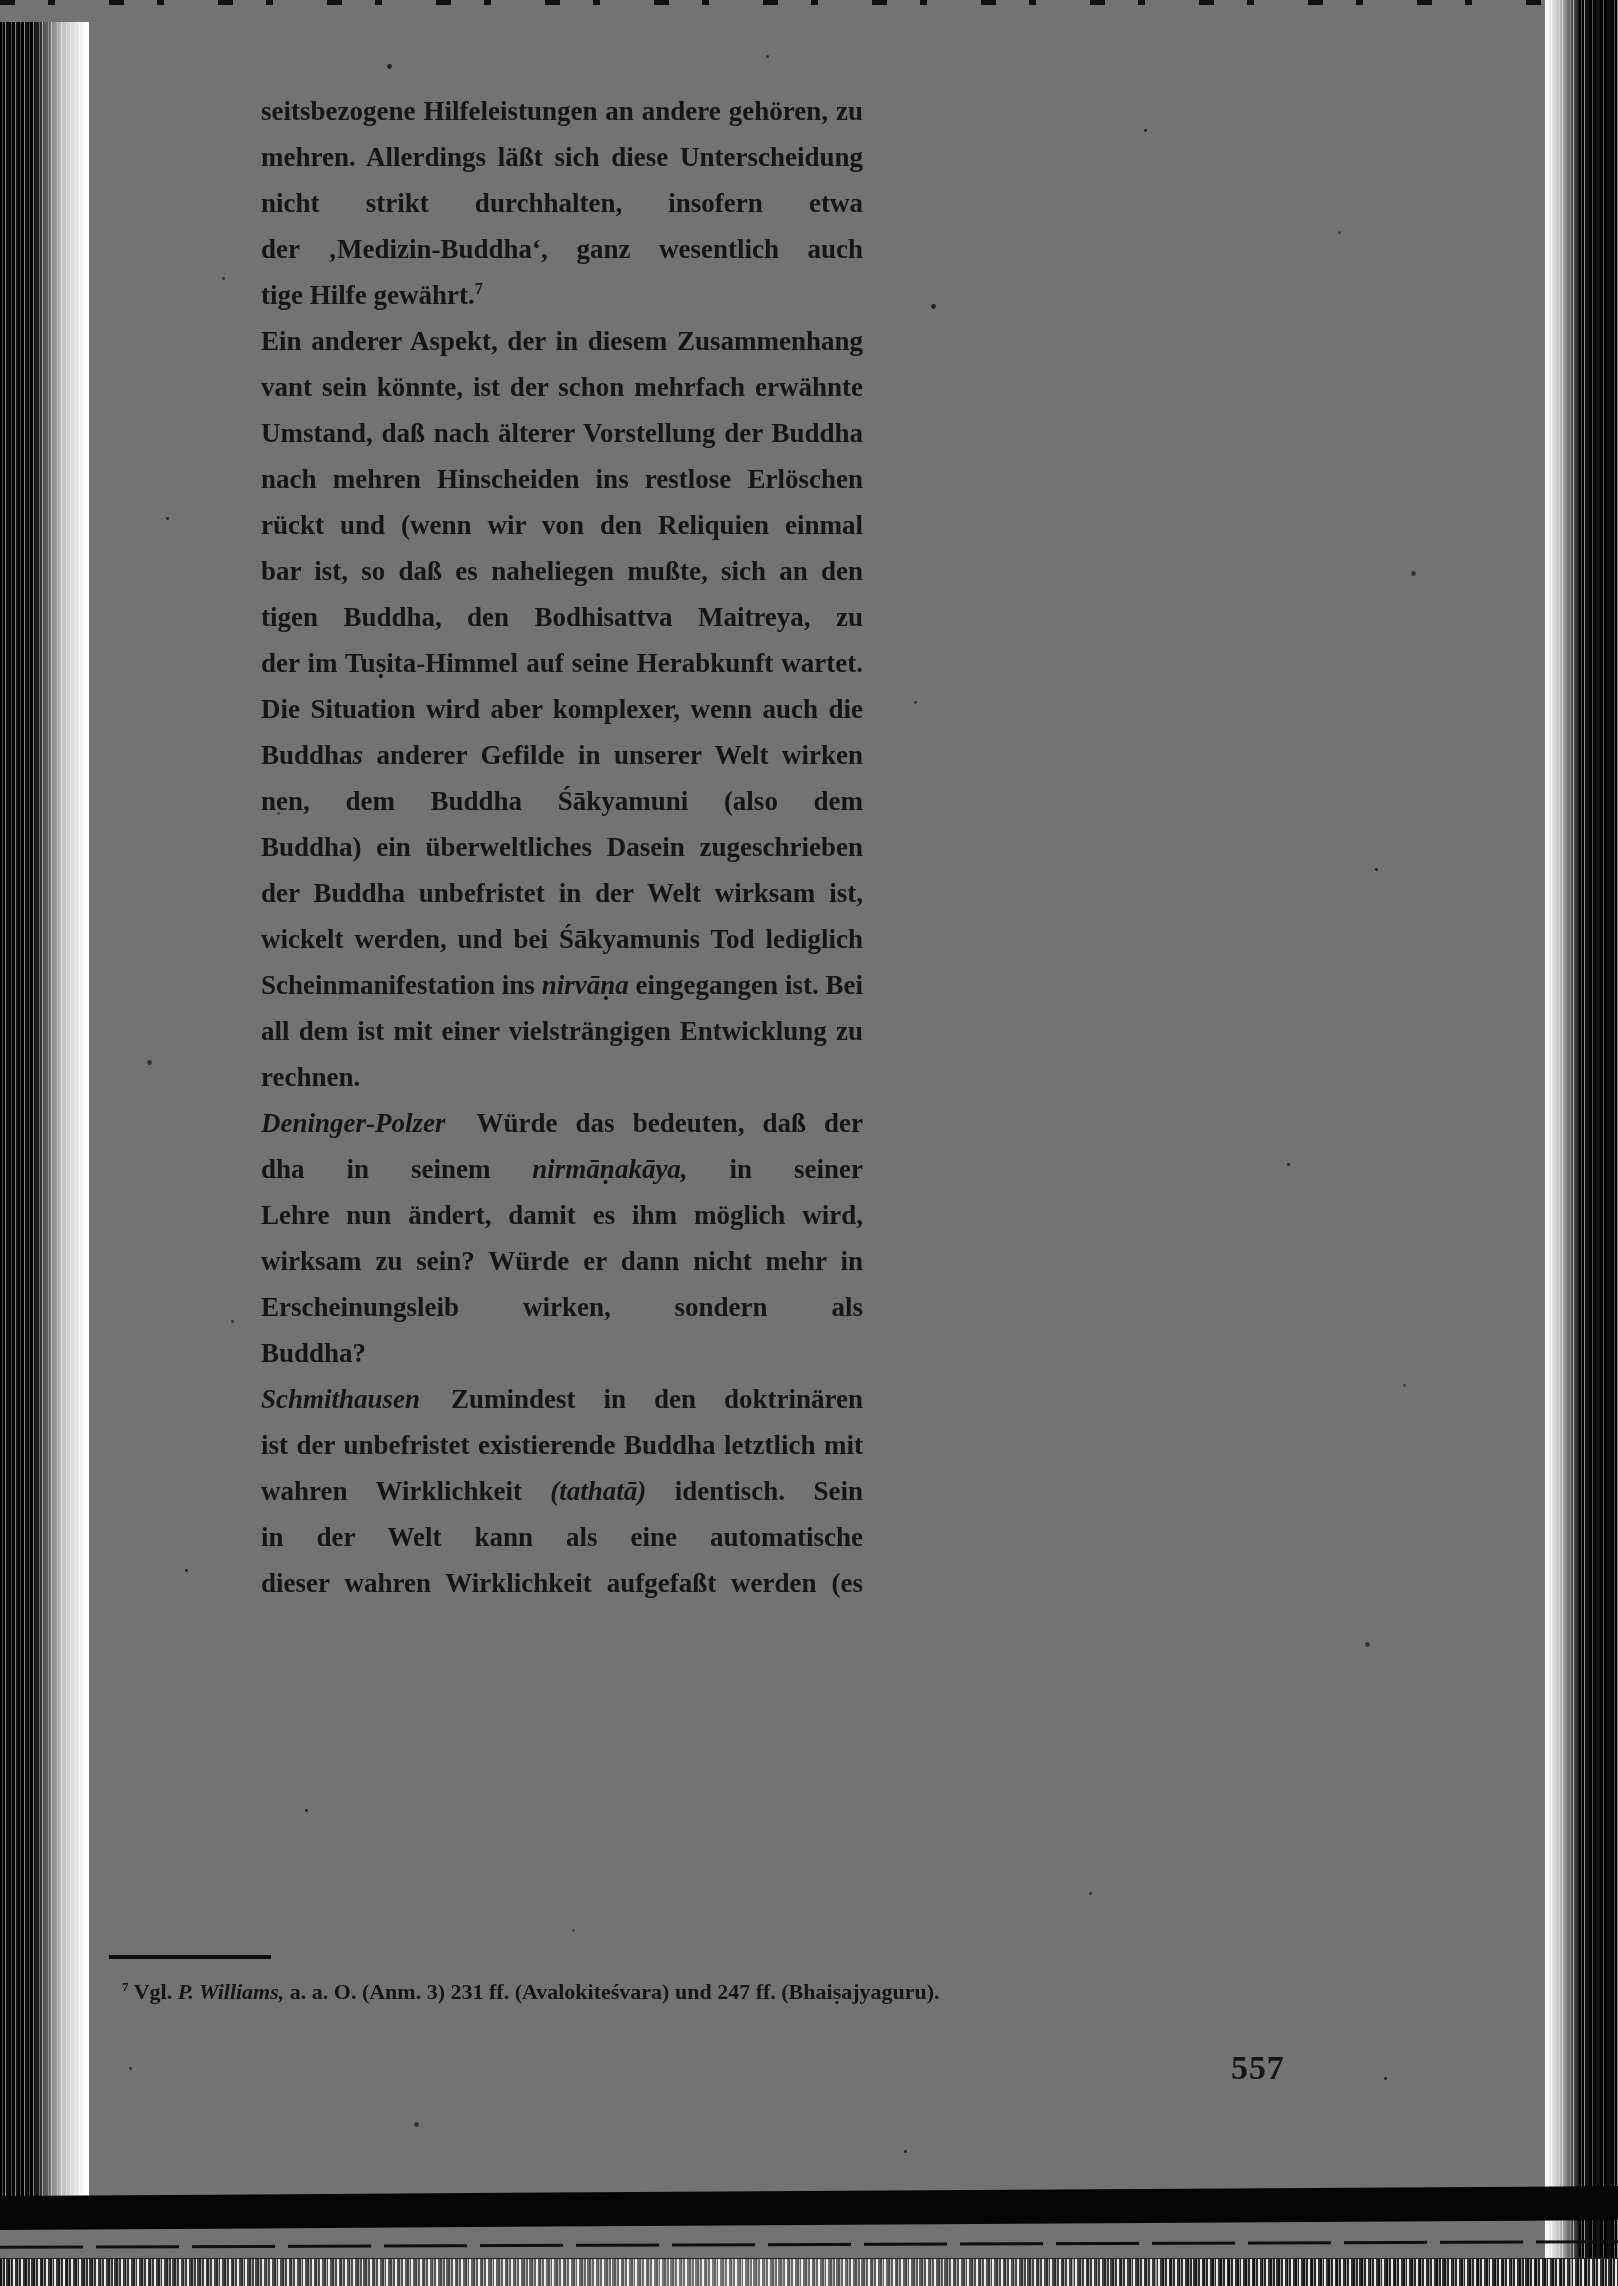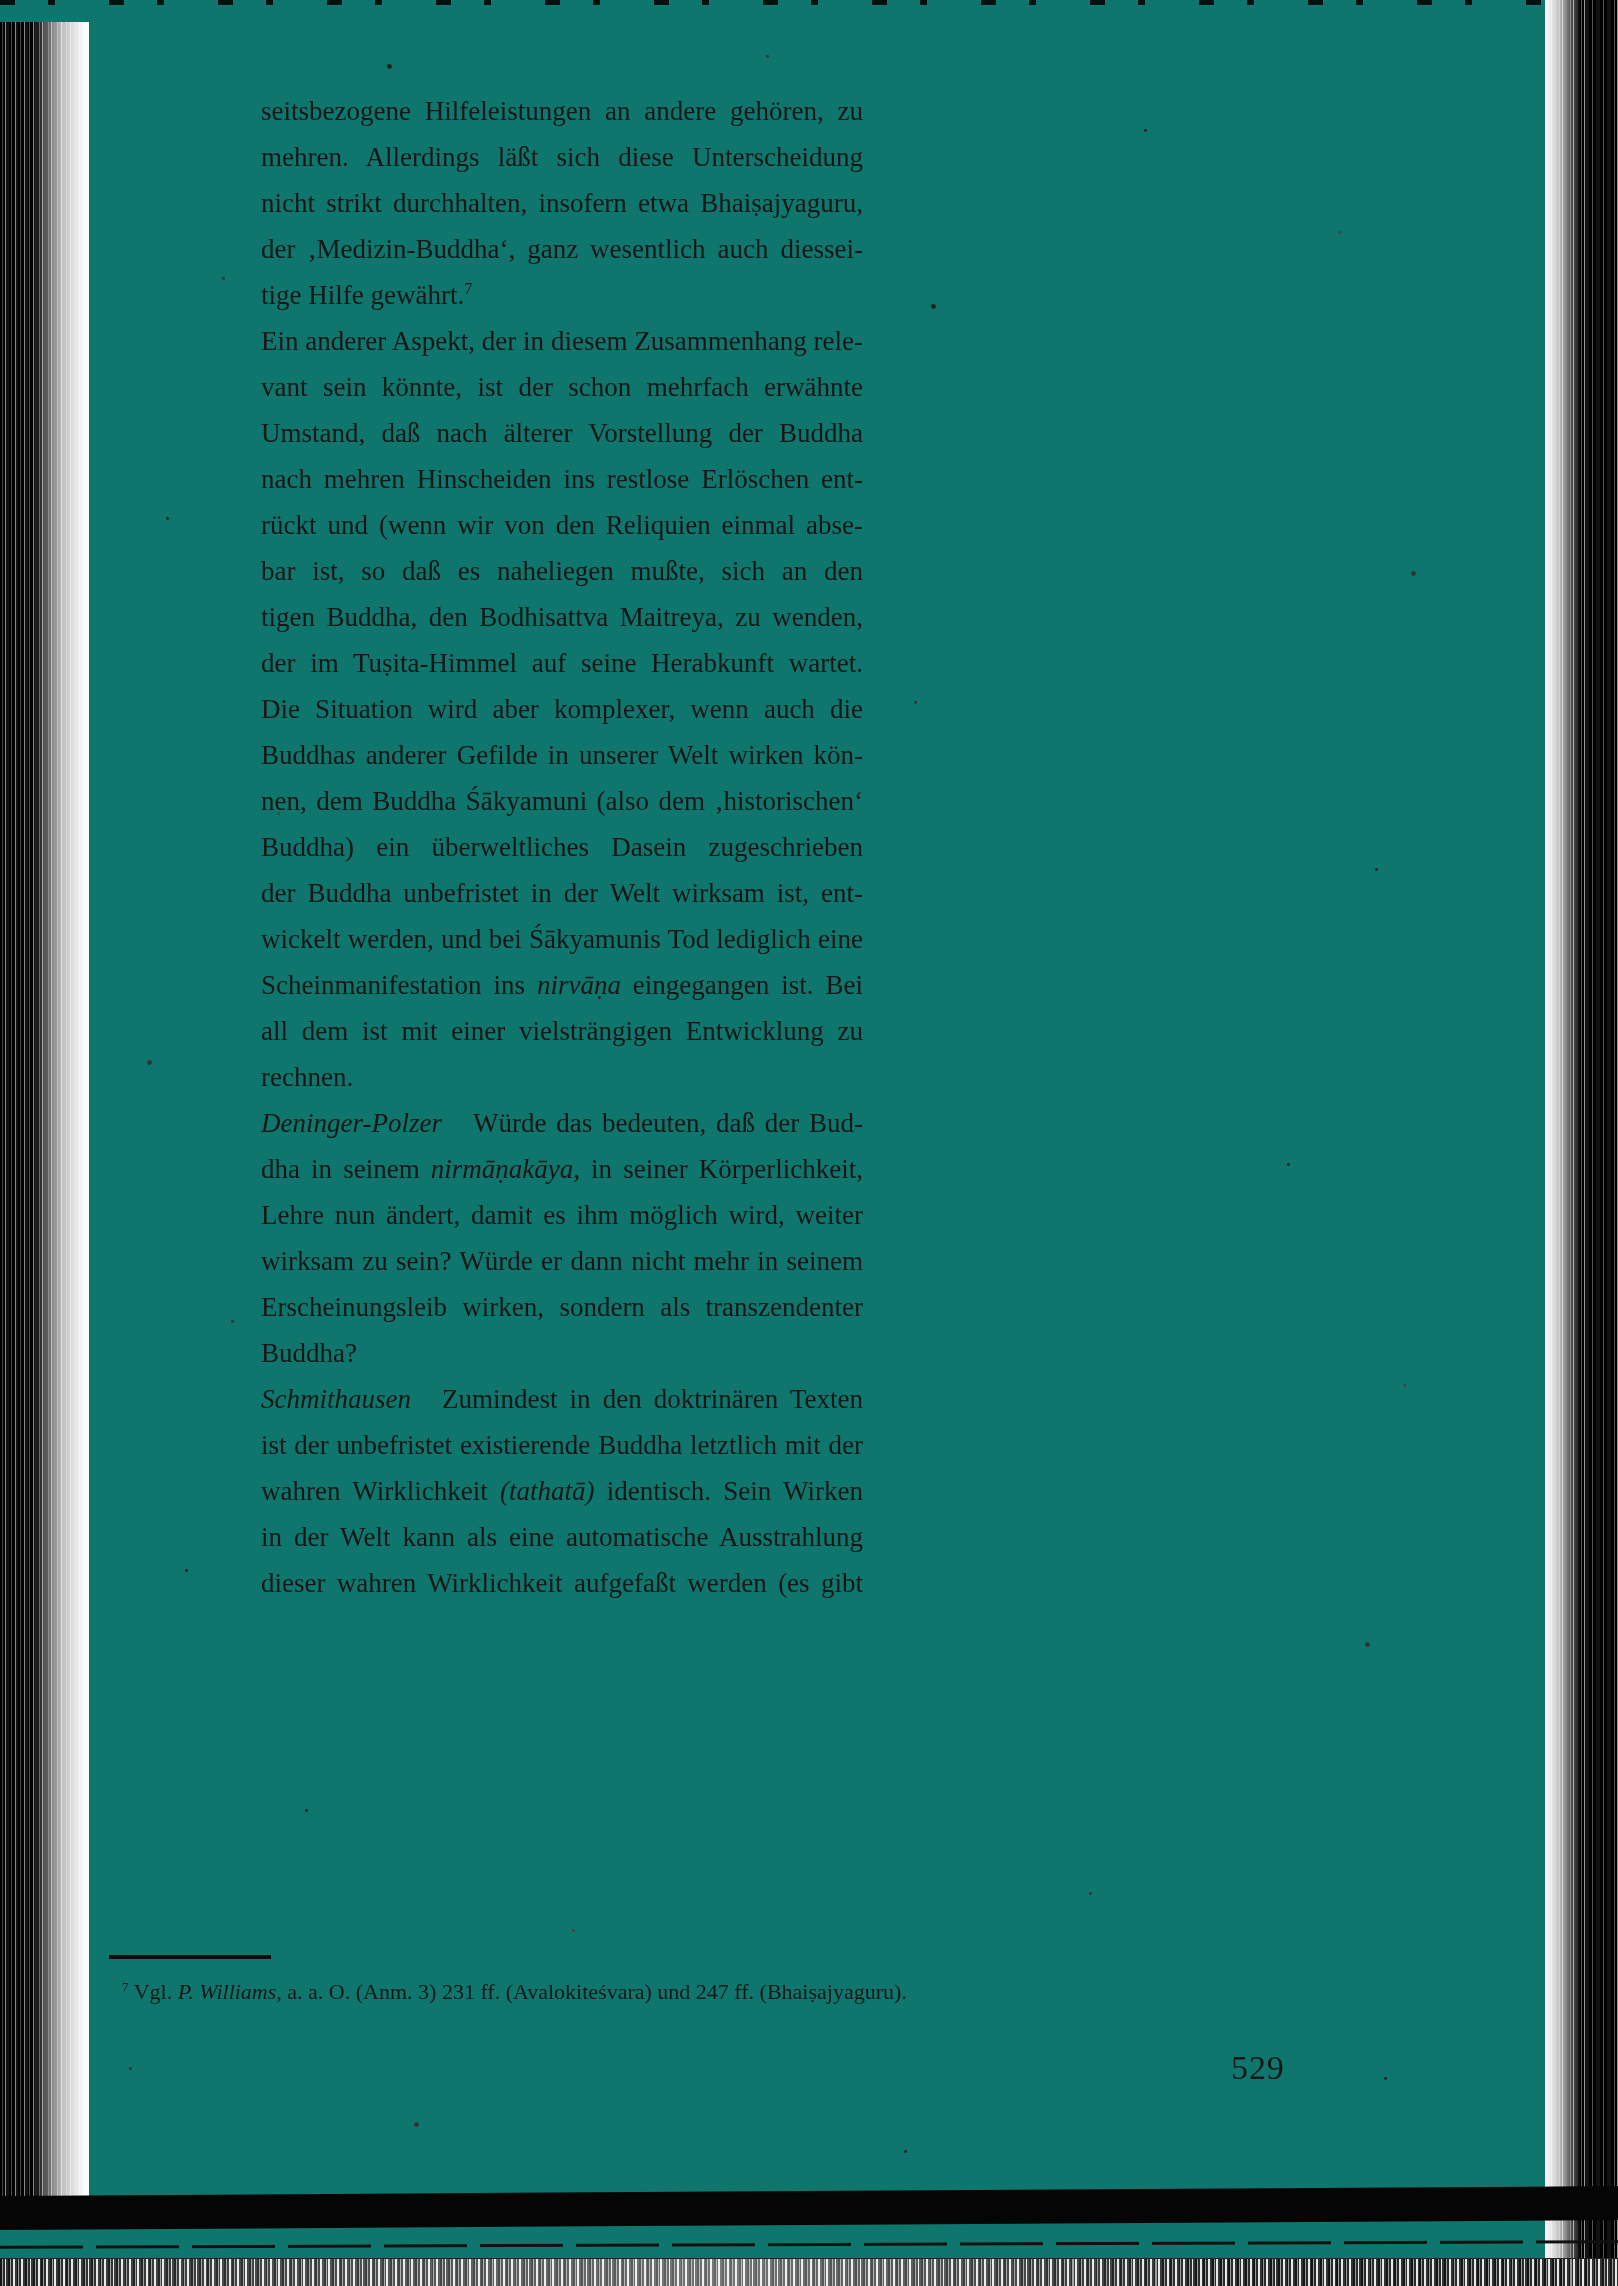--- a/index.html
+++ b/index.html
@@ -1,22 +1,23 @@
 <!DOCTYPE html>
 <html style="font-size:14.8px"><head>
 <meta charset="utf-8">
 <style>
   html,body { margin:0; padding:0; background:#888; }
   .page {
     position:relative;
     width:1619px; height:2286px;
-    background:#0f766e;
+    background:#737373;
     overflow:hidden;
     font-family:"Liberation Serif","DejaVu Serif",serif;
     color:#161616;
+    font-weight:bold;
   }
   
   .top-edge {
     position:absolute; top:0; left:0; width:100%; height:4.6px;
     background:repeating-linear-gradient(90deg,#000 0 14.8px,transparent 14.8px 48px,#000 48px 55px,transparent 55px 109px);
     opacity:.85;
   }
   .left-edge {
     position:absolute; left:0; top:22px; width:89px; height:2180px;
     background:
@@ -118,19 +119,19 @@
       <div class="line j"><span class="">wahren Wirklichkeit </span><span class="it">(tathatā)</span><span class=""> identisch. Sein Wirken</span></div>
       <div class="line j"><span class="">in der Welt kann als eine automatische Ausstrahlung</span></div>
       <div class="line j"><span class="">dieser wahren Wirklichkeit aufgefaßt werden (es gibt</span></div>
     </main>
 
   <div class="footnote-rule"></div>
   <div class="footnote" id="footnote">
     <span class="sup">7</span><span id="footnote-text"><span class=""> Vgl. </span><span class="it">P. Williams,</span><span class=""> a. a. O. (Anm. 3) 231 ff. (Avalokiteśvara) und 247 ff. (Bhaiṣajyaguru).</span></span>
   </div>
 
-  <div class="page-number">529</div>
+  <div class="page-number">557</div>
 
   <div class="bottom-bar"></div>
   <div class="bottom-line"></div>
   <div class="bottom-strip"></div>
 </div>
 
 
 </body></html>

